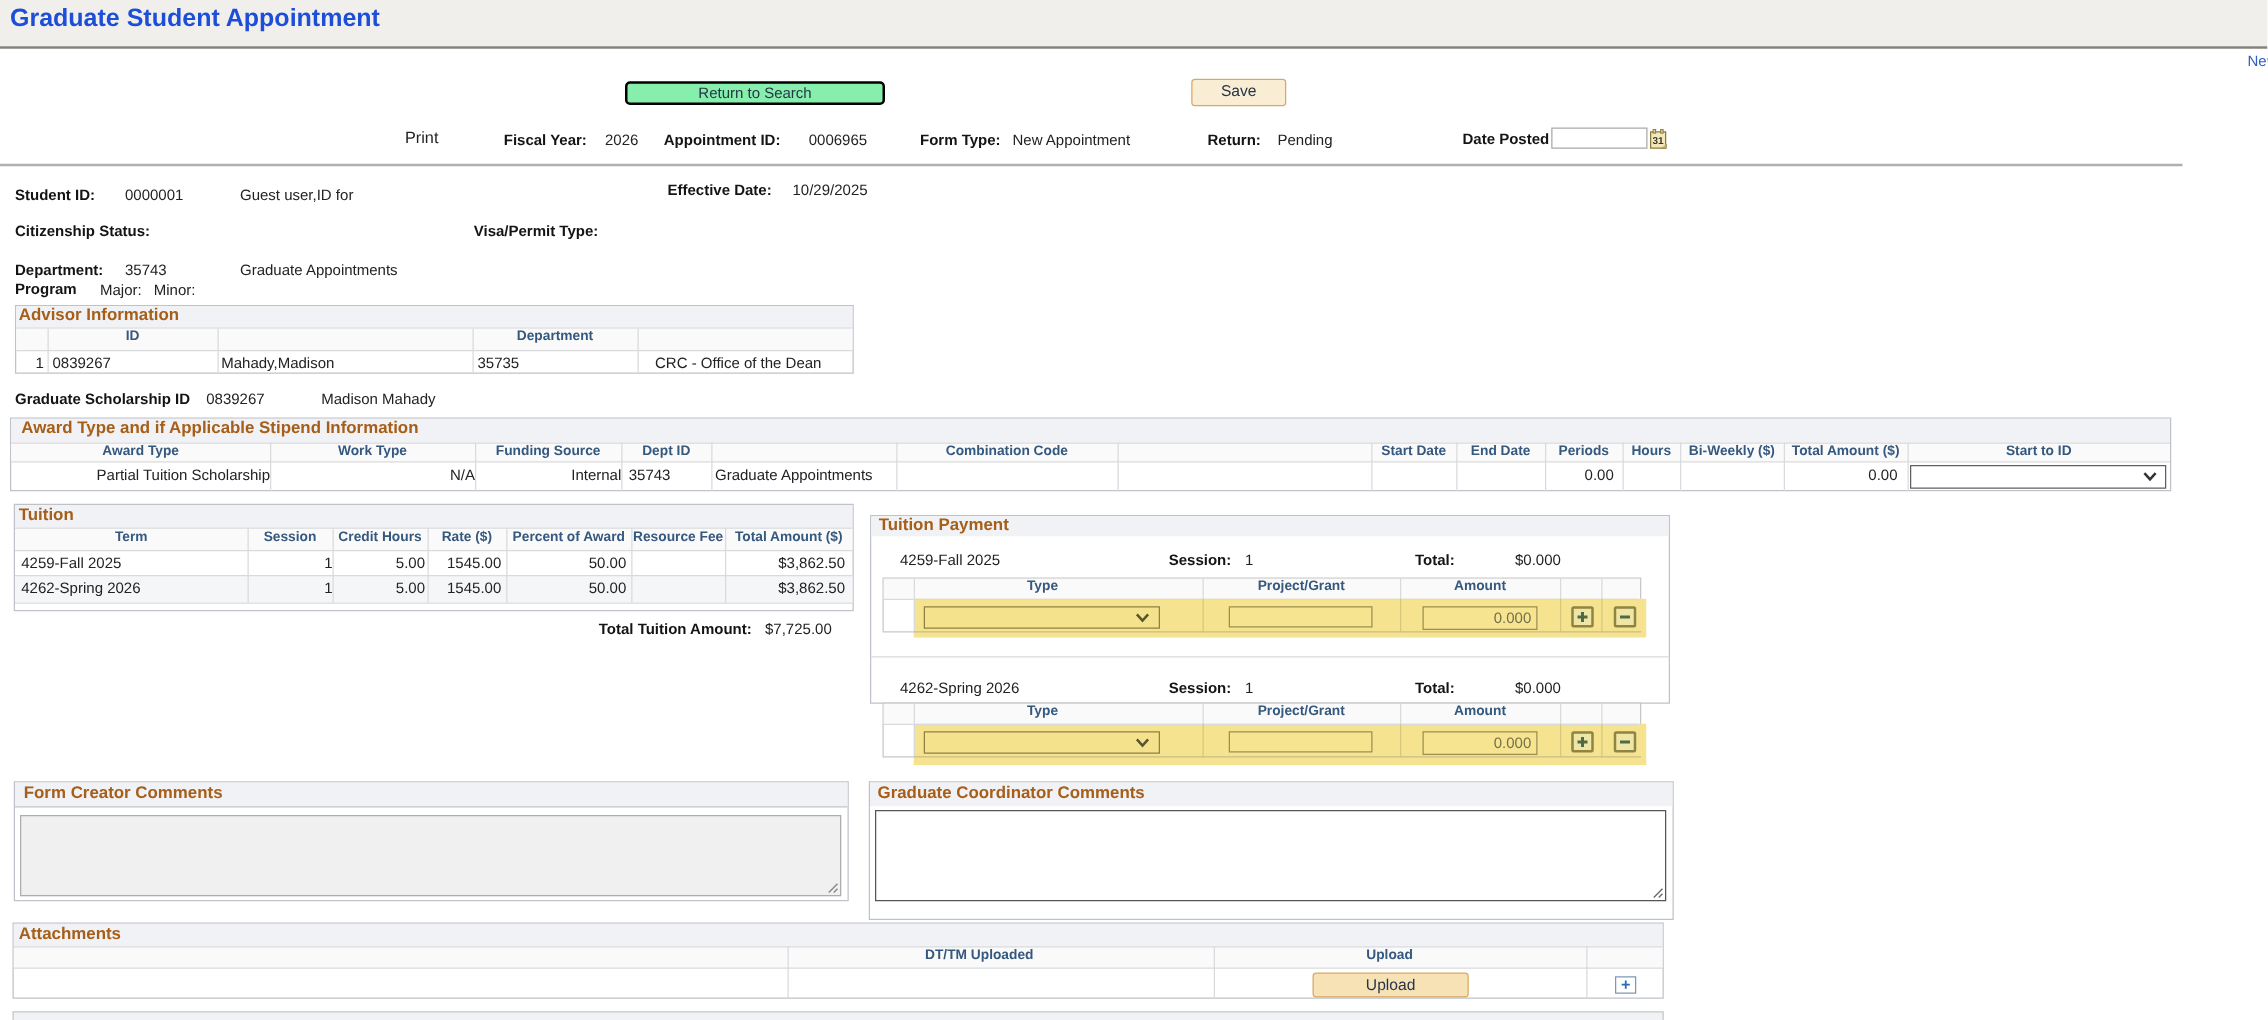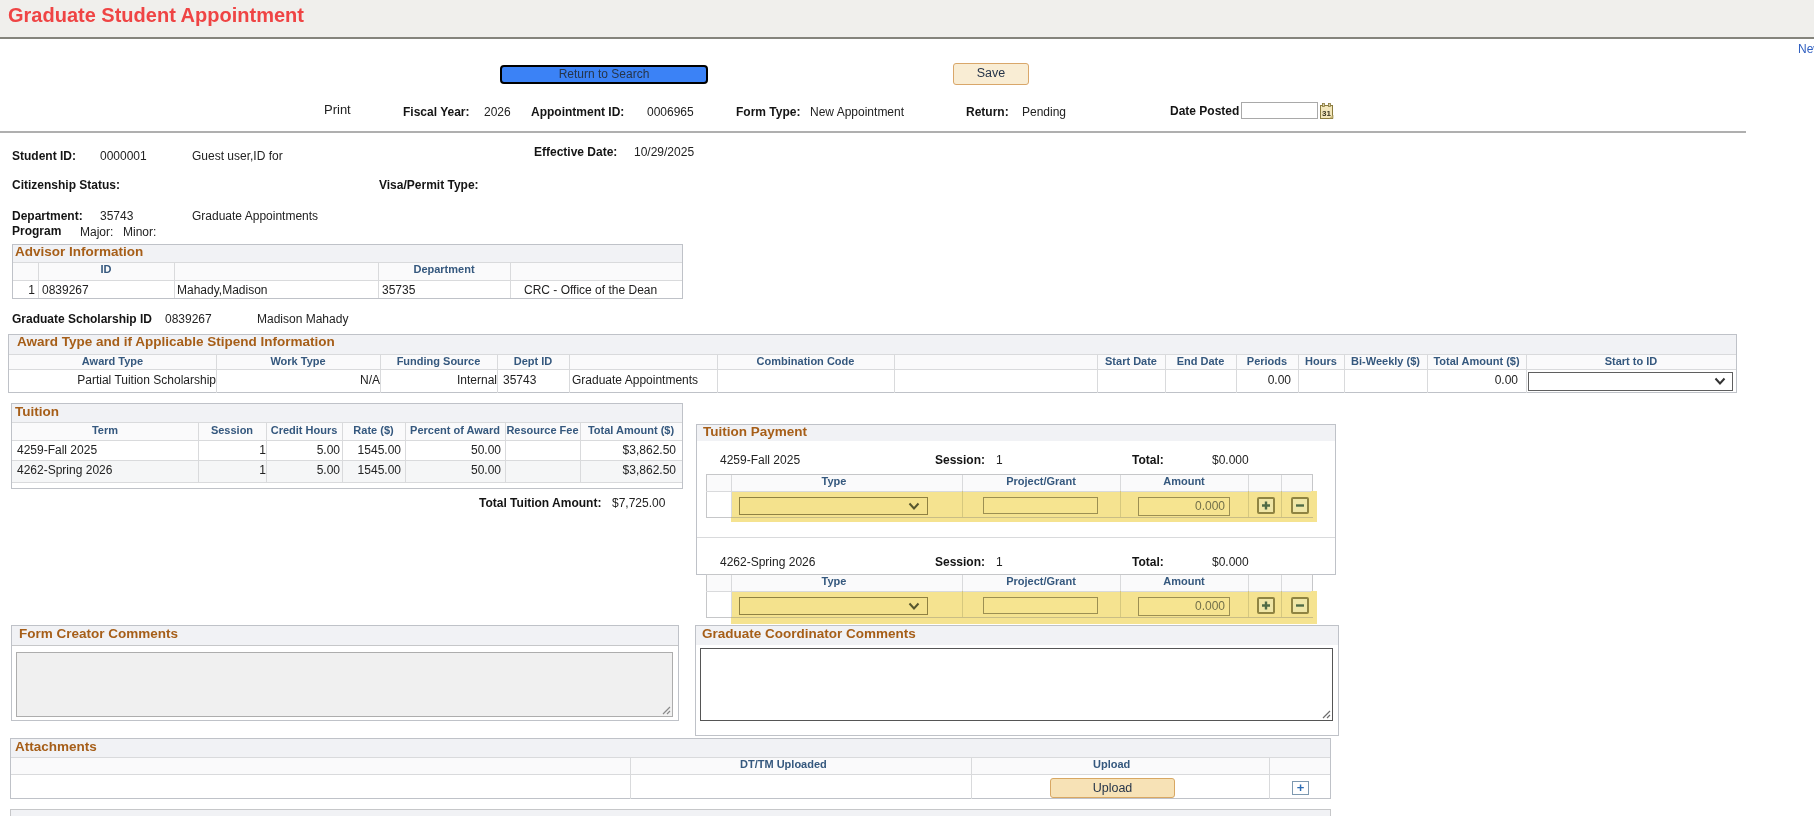--- a/index.html
+++ b/index.html
@@ -15,24 +15,24 @@
 .vl{position:absolute;width:1px;background:#D9DADC;}
 .hl{position:absolute;height:1px;background:#D9DADC;}
 .ra{text-align:right;}
 .ca{text-align:right;}
 </style>
 </head>
 <body>
 
 <div class="a" style="left:0;top:0;width:1814px;height:37px;background:#F0EFEC;"></div>
 <div class="a" style="left:0;top:37px;width:1814px;height:2px;background:#85847C;"></div>
-<div class="a b" style="left:8px;top:4px;font-size:20px;color:#ef4444;">Graduate Student Appointment</div>
+<div class="a b" style="left:8px;top:4px;font-size:20px;color:#1d4ed8;">Graduate Student Appointment</div>
 <div class="a" style="left:1798px;top:42px;color:#2F5FC0;">New Window</div>
 
-<div class="a" style="left:500px;top:65px;width:208px;height:19px;box-sizing:border-box;border:2px solid #000;border-radius:4px;background:#3b82f6;text-align:center;line-height:14px;color:#26354A;">Return to Search</div>
+<div class="a" style="left:500px;top:65px;width:208px;height:19px;box-sizing:border-box;border:2px solid #000;border-radius:4px;background:#86efac;text-align:center;line-height:14px;color:#26354A;">Return to Search</div>
 <div class="a" style="left:953px;top:63px;width:76px;height:22px;box-sizing:border-box;border:1px solid #D9A76A;border-radius:3px;background:#F9EDD4;text-align:center;line-height:19px;color:#26354A;font-size:12.5px;">Save</div>
 
 <div class="a" style="left:324px;top:102px;font-size:13px;">Print</div>
 <div class="a b" style="left:403px;top:105px;">Fiscal Year:</div>
 <div class="a" style="left:484px;top:105px;">2026</div>
 <div class="a b" style="left:531px;top:105px;">Appointment ID:</div>
 <div class="a" style="left:647px;top:105px;">0006965</div>
 <div class="a b" style="left:736px;top:105px;">Form Type:</div>
 <div class="a" style="left:810px;top:105px;">New Appointment</div>
 <div class="a b" style="left:966px;top:105px;">Return:</div>
@@ -161,21 +161,21 @@
   <div class="a ca" style="left:186px;top:59px;width:68px;">1</div>
   <div class="a ra" style="left:254px;top:59px;width:74px;">5.00</div>
   <div class="a ra" style="left:330px;top:59px;width:59px;">1545.00</div>
   <div class="a ra" style="left:393px;top:59px;width:96px;">50.00</div>
   <div class="a ra" style="left:568px;top:59px;width:96px;">$3,862.50</div>
 </div>
 
 <div class="a b" style="left:479px;top:496px;text-align:right;">Total Tuition Amount:</div>
 <div class="a" style="left:612px;top:496px;">$7,725.00</div>
 
-<div class="panel" id="tp" style="left:696px;top:424px;width:640px;height:151px;">
+<div class="panel" id="tp" style="left:696px;top:412px;width:640px;height:151px;">
   <div class="band" style="height:16px;"></div>
   <div class="a sec" style="left:6px;top:-1px;">Tuition Payment</div>
   <div class="hl" style="left:0;top:112px;width:638px;"></div>
 
   <div class="a" style="left:23px;top:28px;">4259-Fall 2025</div>
   <div class="a b" style="left:238px;top:28px;">Session:</div>
   <div class="a" style="left:299px;top:28px;">1</div>
   <div class="a b" style="left:435px;top:28px;">Total:</div>
   <div class="a" style="left:515px;top:28px;">$0.000</div>
   <div class="a" style="left:9px;top:49px;width:607px;height:44px;box-sizing:border-box;border:1px solid #C6C7C9;"></div>

